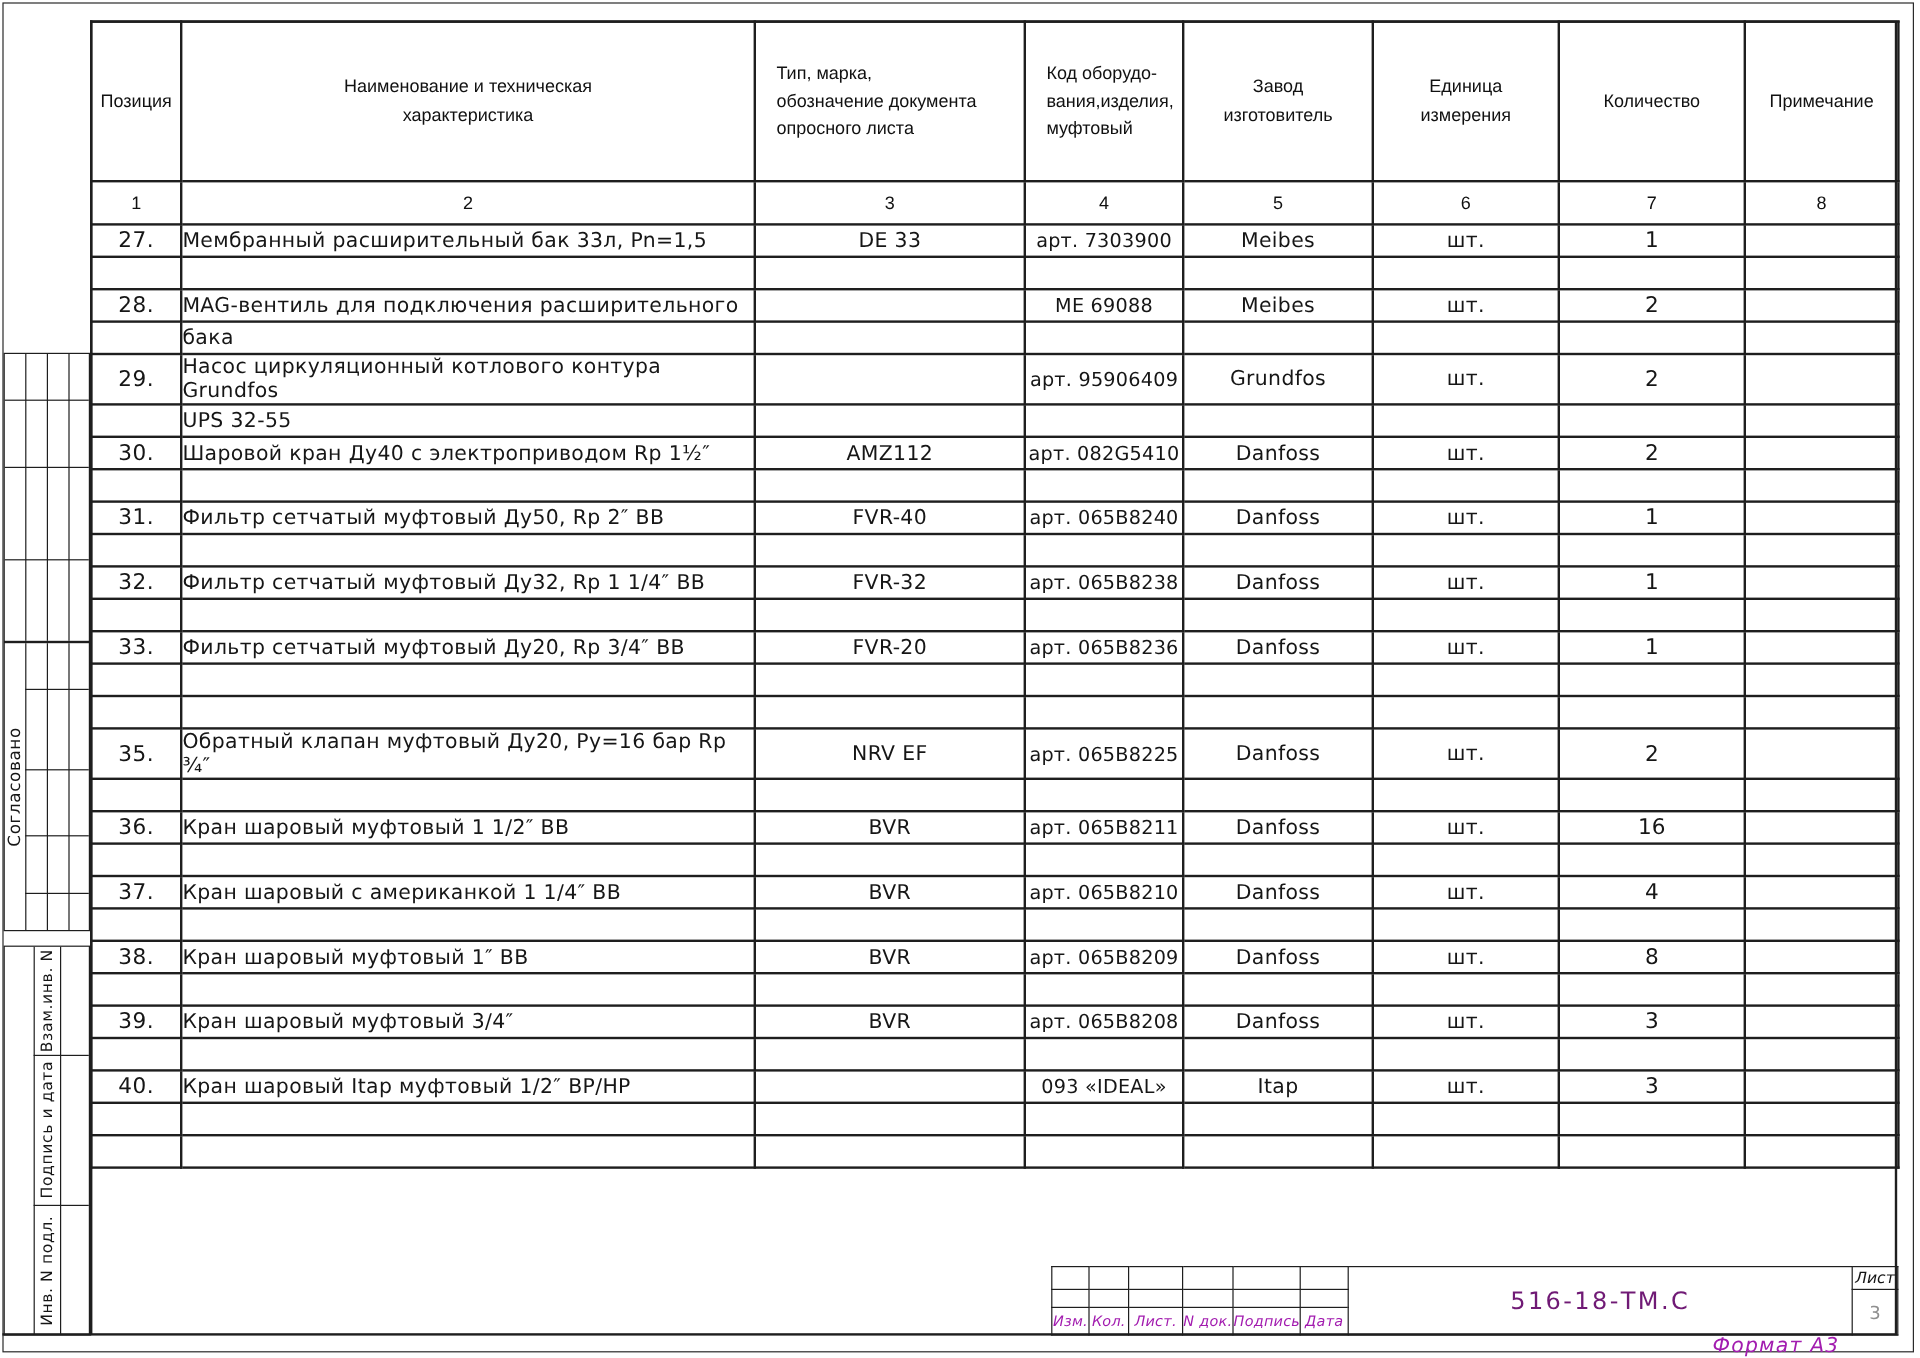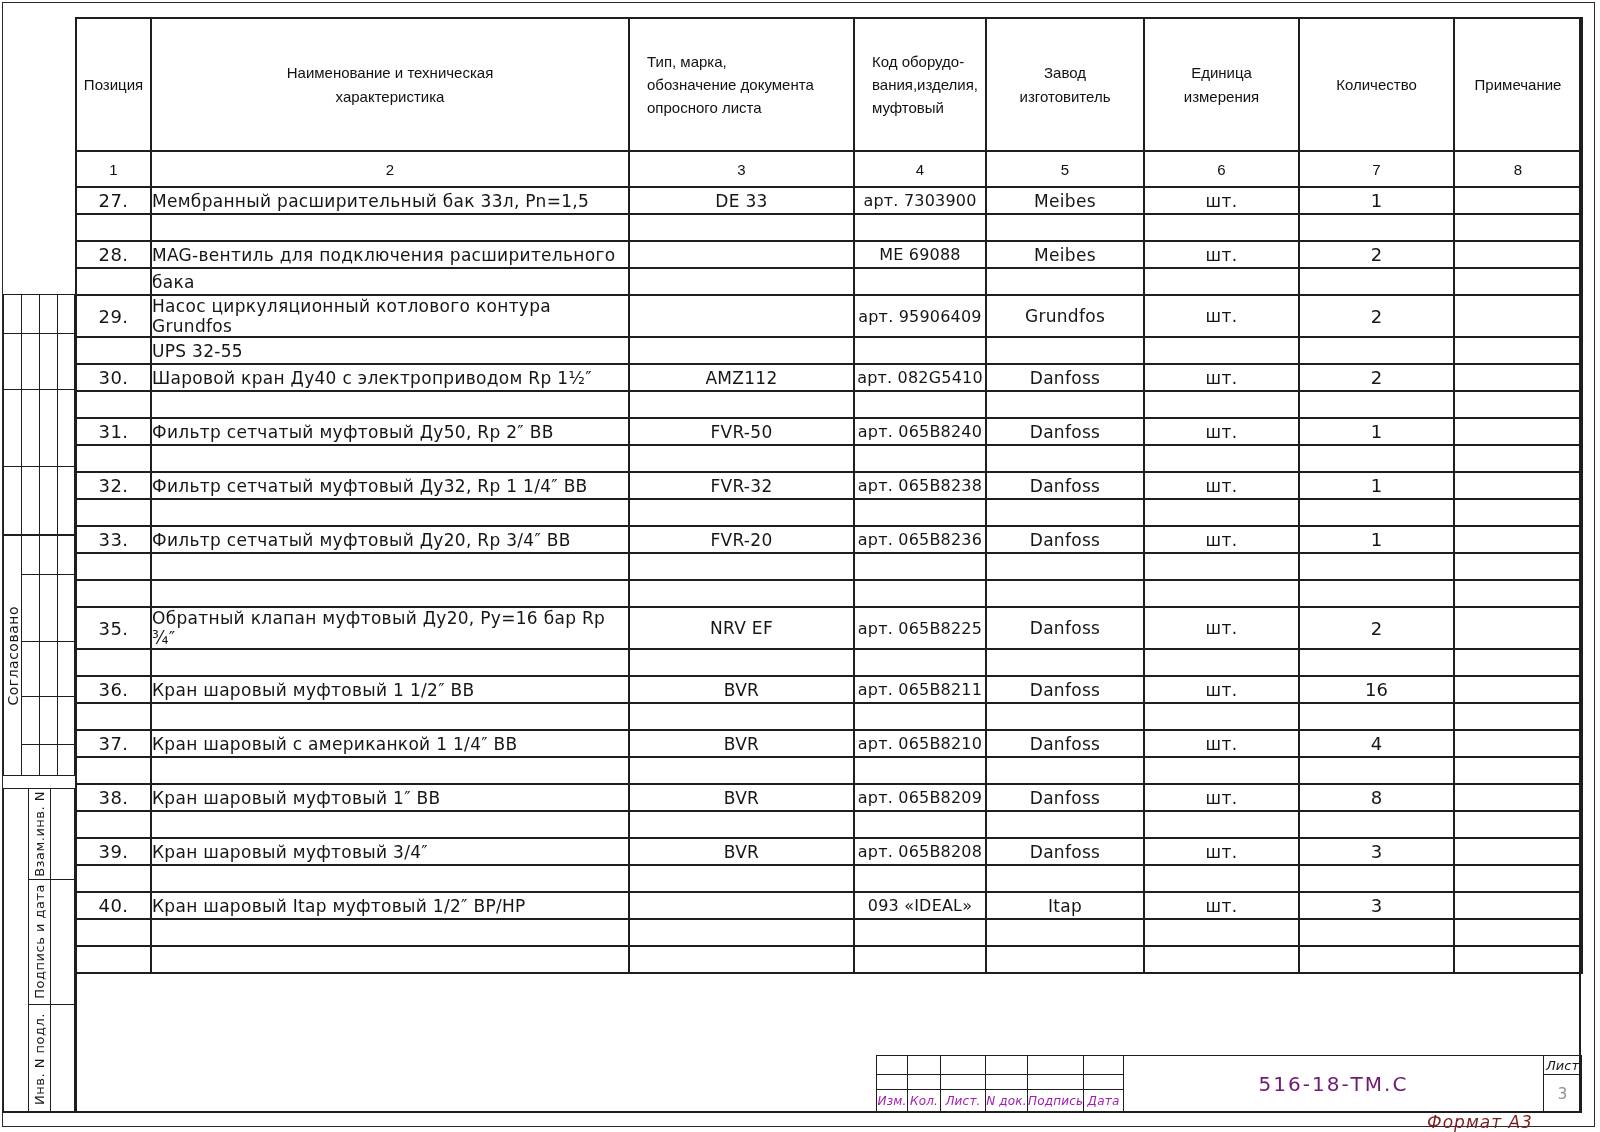--- a/index.html
+++ b/index.html
@@ -46,21 +46,21 @@
   table.stamp td{border:1.5px solid #1e1e1e;padding:0;text-align:center;
          vertical-align:middle;overflow:hidden;}
   table.stamp tr.s1{height:19px;}
   table.stamp tr.s2{height:15px;}
   table.stamp tr.s3{height:23px;}
   .stamp-lbl{font-style:italic;font-size:12px;color:#a21caf;letter-spacing:.2px;}
   .doc-code{font-size:20px;letter-spacing:2px;color:#701a75;}
   .list-hdr{font-style:italic;font-size:13px;color:#161616;}
   .list-num{font-size:15px;color:#8f8f8f;}
   .format-note{position:absolute;left:1380px;top:1112px;width:200px;height:18px;
-         text-align:center;font-style:italic;font-size:17px;letter-spacing:1px;color:#7f1d1d;}
+         text-align:center;font-style:italic;font-size:17px;letter-spacing:1px;color:#a21caf;}
 </style>
 </head>
 <body>
 
 <div class="sheet">
 
   <div class="outer-border"></div>
   <div class="frame"></div>
   <div class="frame-bottom-ext"></div>
 
@@ -229,21 +229,21 @@
           <td class="c-type"></td>
           <td class="c-code"></td>
           <td class="c-maker"></td>
           <td class="c-unit"></td>
           <td class="c-qty"></td>
           <td class="c-note"></td>
         </tr>
         <tr>
           <td class="c-pos">31.</td>
           <td class="c-name">Фильтр сетчатый муфтовый Ду50, Rp 2″ ВВ</td>
-          <td class="c-type">FVR-50</td>
+          <td class="c-type">FVR-40</td>
           <td class="c-code">арт. 065B8240</td>
           <td class="c-maker">Danfoss</td>
           <td class="c-unit">шт.</td>
           <td class="c-qty">1</td>
           <td class="c-note"></td>
         </tr>
         <tr>
           <td class="c-pos"></td>
           <td class="c-name"></td>
           <td class="c-type"></td>

